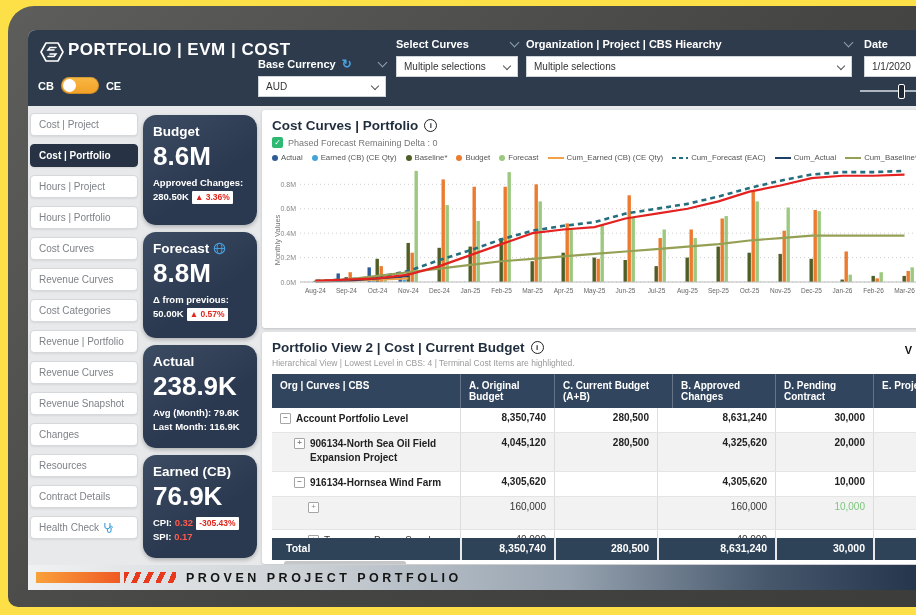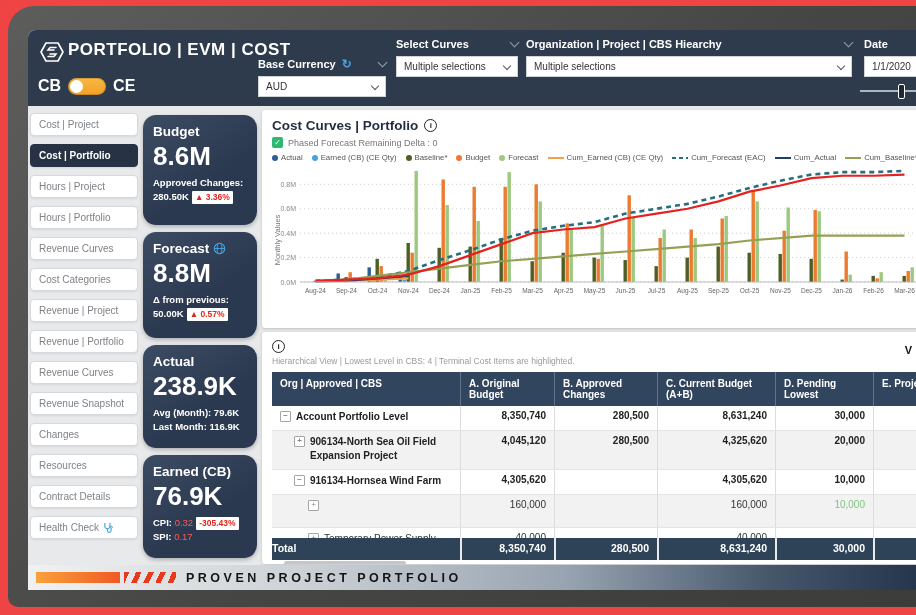--- a/index.html
+++ b/index.html
@@ -1,25 +1,25 @@
 <!DOCTYPE html>
 <html><head>
 <meta charset="utf-8">
 <style>
   html,body{margin:0;padding:0;background:#87977c;font-family:"Liberation Sans",sans-serif;}
-  .canvas{position:relative;width:916px;height:615px;overflow:hidden;background:#ef4444;}
+  .canvas{position:relative;width:916px;height:615px;overflow:hidden;background:#fde047;}
   .frame{position:absolute;left:8px;top:6px;width:930px;height:601px;border-radius:26px 4px 4px 10px;
          background:linear-gradient(135deg,#5d5d5b,#454543 55%,#3c3c3a);}
   .dash{position:absolute;left:28px;top:30px;width:900px;height:560px;background:#e7e9eb;border-radius:8px 0 0 0;overflow:hidden;}
 
   
   .hdr{position:absolute;left:0;top:0;width:100%;height:76px;background:#2d3b4d;}
   .logo{position:absolute;left:12px;top:10px;width:24px;height:24px;}
   .app-title{position:absolute;left:40px;top:10px;color:#fff;font-size:17px;font-weight:700;letter-spacing:.5px;}
-  .toggle-row{position:absolute;left:10px;top:47px;display:flex;align-items:center;gap:7px;color:#fff;font-size:16px;font-weight:700;}
+  .toggle-row{position:absolute;left:10px;top:47px;display:flex;align-items:center;gap:7px;color:#fff;font-size:11px;font-weight:700;}
   .toggle{width:38px;height:17px;border-radius:9px;background:linear-gradient(180deg,#f8b843,#f2a028);position:relative;display:inline-block;box-shadow:inset 0 0 0 1px rgba(0,0,0,.15);}
   .knob{position:absolute;left:2px;top:2px;width:13px;height:13px;border-radius:50%;background:#fff;}
   .fgroup{position:absolute;top:6px;}
   .flabel{display:flex;align-items:center;color:#fff;font-size:11px;font-weight:700;height:16px;}
   .chev{width:6px;height:6px;border-right:1.6px solid #8fa0b2;border-bottom:1.6px solid #8fa0b2;transform:rotate(45deg);margin-left:auto;margin-bottom:3px;}
   .chevD{width:5px;height:5px;border-right:1.5px solid #555;border-bottom:1.5px solid #555;transform:rotate(45deg);margin-left:auto;margin-bottom:2px;}
   .dd{margin-top:4px;height:19px;background:#fff;border:1px solid #cfd4d9;display:flex;align-items:center;padding:0 7px;font-size:10px;color:#333;}
   .refresh{color:#4aa3e0;font-size:12px;line-height:10px;margin-left:6px;}
   .f1{left:230px;width:128px;margin-top:20px;} .f2{left:368px;width:122px;} .f3{left:498px;width:326px;} .f4{left:836px;width:90px;}
   .slider-line{position:absolute;left:832px;top:60px;width:80px;height:2px;background:#aeb7c0;}
@@ -31,21 +31,21 @@
             padding:0 8px;font-size:10px;color:#7e8287;box-shadow:0 1px 2px rgba(0,0,0,.08);box-sizing:border-box;cursor:pointer;}
   .side-btn.active{background:#273344;border-color:#273344;color:#fff;font-weight:700;}
 
   
   .kpis{position:absolute;left:115px;top:85px;width:114px;display:flex;flex-direction:column;gap:7px;}
   .kpi{border-radius:13px;background:linear-gradient(145deg,#3c4c63,#2b3950 60%);color:#fff;padding:9px 10px;box-sizing:border-box;box-shadow:0 2px 4px rgba(0,0,0,.25);}
   .kpi h3{margin:0;font-size:13.5px;font-weight:700;display:flex;align-items:center;gap:4px;}
   .kpi .val{font-size:26px;font-weight:600;line-height:1.15;margin:3px 0 4px 0;}
   .kpi .sub{font-size:9.5px;font-weight:700;line-height:1.5;}
   .badge{display:inline-block;background:#fff;color:#e0261d;font-size:8.5px;font-weight:700;padding:0 3px;border-radius:1px;margin-left:3px;}
-  .red{color:#ff5a4e;font-weight:400;}
+  .red{color:#ff5a4e;font-weight:700;}
   .k1{height:110px;} .k2{height:106px;} .k3{height:103px;} .k4{height:103px;}
 
   
   .panel{position:absolute;background:#fff;border-radius:3px;box-shadow:0 1px 3px rgba(0,0,0,.18);}
   .chart-panel{left:234px;top:80px;width:660px;height:218px;padding:8px 0 0 10px;box-sizing:border-box;}
   .table-panel{left:234px;top:302px;width:660px;height:232px;padding:8px 0 0 10px;box-sizing:border-box;overflow:hidden;}
   .ptitle{font-size:13.5px;font-weight:700;color:#1f2d3d;display:flex;align-items:center;gap:6px;}
   .info{width:13px;height:13px;border:1.6px solid #222;border-radius:50%;display:inline-flex;align-items:center;justify-content:center;
         font-size:8px;font-weight:700;color:#222;box-sizing:border-box;cursor:pointer;}
   .chk-row{display:flex;align-items:center;gap:5px;margin-top:4px;font-size:9px;color:#777;}
@@ -63,21 +63,21 @@
   .th .tc:first-child{border-left:none;}
   .tc{flex:0 0 auto;box-sizing:border-box;}
   .tb .tc{border-left:1px solid #ddd;font-size:10px;color:#333;padding:4px 8px 0 0;text-align:right;}
   .tb .tc:first-child{border-left:none;text-align:left;padding:4px 4px 0 0;display:flex;gap:5px;}
   .tb{border-bottom:1px solid #e4e4e4;background:#fff;cursor:pointer;}
   .tb.shaded{background:#f2f2f2;}
   .tb.boldrow .tc{font-weight:700;color:#222;}
   .exp{flex:0 0 auto;width:9px;height:9px;border:1px solid #a5a5a5;border-radius:1px;font-size:8px;line-height:7px;text-align:center;color:#888;margin-top:1px;cursor:pointer;background:#fff;}
   .total-row{position:absolute;left:10px;top:206px;display:flex;background:#2e4258;color:#fff;font-weight:700;font-size:10.5px;height:22px;width:663px;}
   .total-row .tc{border-left:2px solid #e7e9eb;padding:4px 8px 0 0;text-align:right;}
-  .total-row .tc:first-child{border-left:none;text-align:left;}
+  .total-row .tc:first-child{border-left:none;padding-left:14px;text-align:left;}
   .hscroll{position:absolute;left:22px;top:229px;width:122px;height:5px;border-radius:3px;background:#c4c6c8;cursor:pointer;}
   .vfrag{position:absolute;right:10px;top:12px;font-size:11px;font-weight:700;color:#111;}
 
   
   .foot{position:absolute;left:0;bottom:0;width:100%;height:25px;
         background:linear-gradient(90deg,#f0f1f2 0%,#cdd2d6 30%,#97a3b0 60%,#47586d 82%,#22334a 100%);}
   .obar{position:absolute;left:8px;top:7px;width:84px;height:11px;background:linear-gradient(90deg,#f9a13b,#ef5a24);}
   .stripes{position:absolute;left:96px;top:7px;width:52px;height:11px;
            background:repeating-linear-gradient(115deg,#e8391d 0 5px,transparent 5px 11px);}
   .tagline{position:absolute;left:158px;top:6px;font-size:12.5px;font-weight:800;letter-spacing:3.5px;color:#141414;}
@@ -160,27 +160,27 @@
         <div class="side-btn active">
           <span>Cost | Portfolio</span>
         </div>
         <div class="side-btn">
           <span>Hours | Project</span>
         </div>
         <div class="side-btn">
           <span>Hours | Portfolio</span>
         </div>
         <div class="side-btn">
+          <span>Cost Curves</span>
+        </div>
+        <div class="side-btn">
           <span>Revenue Curves</span>
         </div>
         <div class="side-btn">
           <span>Cost Categories</span>
-        </div>
-        <div class="side-btn">
-          <span>Revenue | Project</span>
         </div>
         <div class="side-btn">
           <span>Revenue | Portfolio</span>
         </div>
         <div class="side-btn">
           <span>Revenue Curves</span>
         </div>
         <div class="side-btn">
           <span>Revenue Snapshot</span>
         </div>
@@ -387,30 +387,31 @@
             <text x="508.5" y="131" font-size="6.5" fill="#666" text-anchor="middle" font-family="&quot;Liberation Sans&quot;,sans-serif">Nov-25</text>
             <text x="539.5" y="131" font-size="6.5" fill="#666" text-anchor="middle" font-family="&quot;Liberation Sans&quot;,sans-serif">Dec-25</text>
             <text x="570.5" y="131" font-size="6.5" fill="#666" text-anchor="middle" font-family="&quot;Liberation Sans&quot;,sans-serif">Jan-26</text>
             <text x="601.5" y="131" font-size="6.5" fill="#666" text-anchor="middle" font-family="&quot;Liberation Sans&quot;,sans-serif">Feb-26</text>
             <text x="632.5" y="131" font-size="6.5" fill="#666" text-anchor="middle" font-family="&quot;Liberation Sans&quot;,sans-serif">Mar-26</text>
           </svg></div>
     </div>
 
     <div class="panel table-panel">
       <div class="ptitle">
+        <span>Portfolio View 2 | Cost | Current Budget</span>
         <span class="info">i</span>
       </div>
       <div class="sub-note">Hierarchical View | Lowest Level in CBS: 4 | Terminal Cost Items are highlighted.</div>
       <span class="vfrag">V</span>
       <div class="trow th" id="thead" style="margin-top:6px;width:663px;">
-          <div class="tc" style="width: 188px;">Org | Approved | CBS</div>
+          <div class="tc" style="width: 188px;">Org | Curves | CBS</div>
           <div class="tc" style="width: 94px;">A. Original Budget</div>
+          <div class="tc" style="width: 118px;">C. Current Budget (A+B)</div>
           <div class="tc" style="width: 103px;">B. Approved Changes</div>
-          <div class="tc" style="width: 118px;">C. Current Budget (A+B)</div>
-          <div class="tc" style="width: 98px;">D. Pending Lowest</div>
+          <div class="tc" style="width: 98px;">D. Pending Contract</div>
           <div class="tc" style="width: 62px;">E. Projec</div>
         </div>
       <div id="tbody" style="width:663px;">
           <div class="trow tb boldrow" style="height: 24px; overflow: hidden;">
             <div class="tc" style="width: 188px; padding-left: 8px;">
               <span class="exp">−</span>
               <span style="line-height: 1.35;">Account Portfolio Level</span>
             </div>
             <div class="tc" style="width: 94px;">8,350,740</div>
             <div class="tc" style="width: 103px;">280,500</div>

